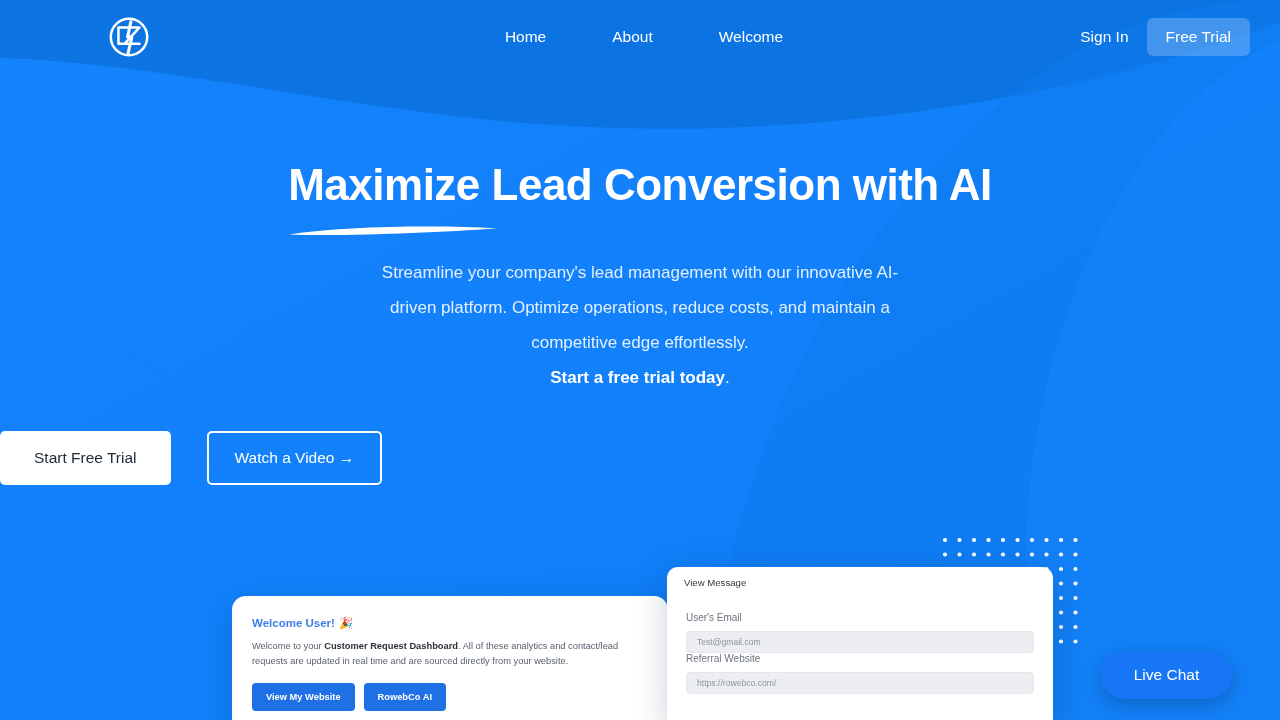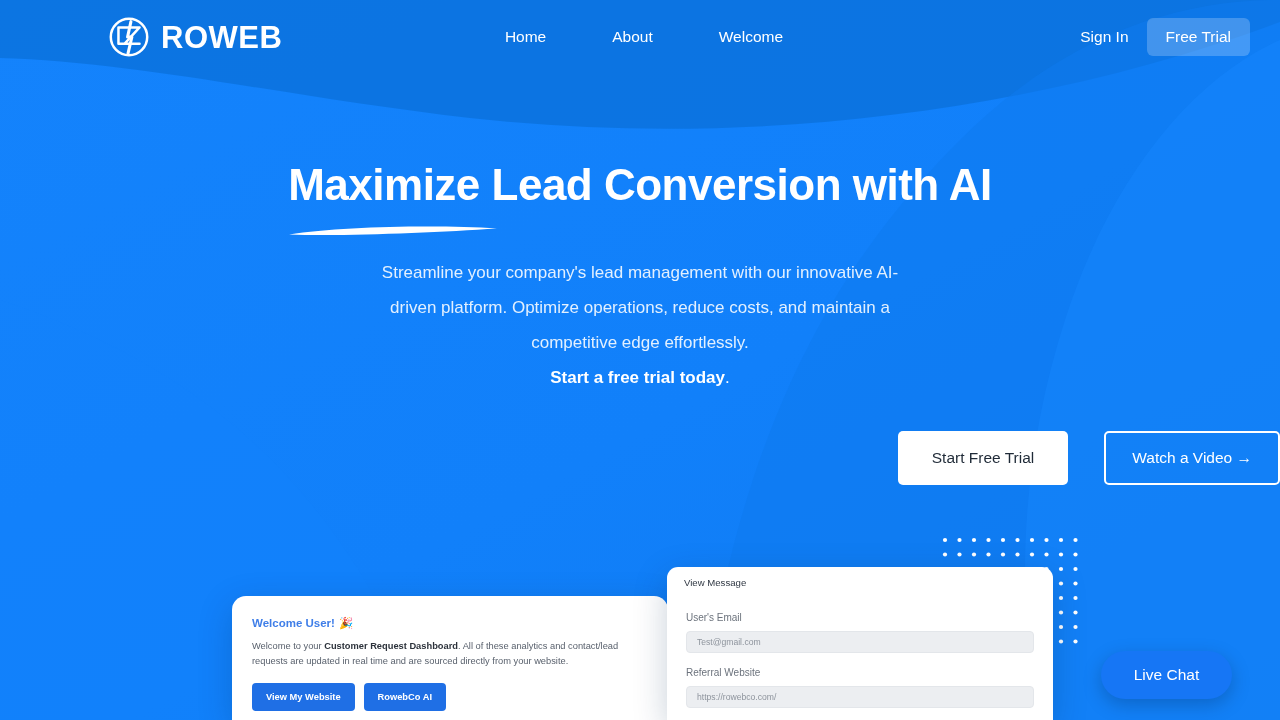--- a/index.html
+++ b/index.html
@@ -140,21 +140,21 @@
     color: #ffffff;
     font-weight: 700;
     font-size: 17px;
     line-height: 35px;
   }
   .hero-sub-strong .period { font-weight: 400; }
 
   .hero-ctas {
     margin-top: 36px;
     display: flex;
-    justify-content: flex-end;
+    justify-content: flex-start;
     gap: 36px;
   }
   .btn-primary {
     background: #ffffff;
     color: #1f2a37;
     font-size: 15.5px;
     font-weight: 500;
     line-height: 20px;
     border: none;
     border-radius: 5px;
@@ -260,21 +260,21 @@
   }
   .msg-input {
     height: 22px;
     background: #eceef1;
     border: 1px solid #e3e6ea;
     border-radius: 4px;
     color: #8e949d;
     font-size: 8.6px;
     line-height: 20px;
     padding: 0 10px;
-    margin-bottom: 14px;
+    margin-bottom: 0;
     font-family: "Liberation Sans", sans-serif;
     width: 100%;
     display: block;
   }
 
   
   .live-chat {
     position: absolute;
     left: 1101px;
     top: 651px;
@@ -320,21 +320,20 @@
   </div>
 
   <header class="site-header">
 
     <div class="brand">
       <svg class="brand-mark" viewBox="0 0 48 48" aria-hidden="true">
         <circle cx="24" cy="24" r="19" fill="none" stroke="#ffffff" stroke-width="2.6"></circle>
         <path d="M13 14 L35 14 L19.5 31 L35 31 L13 31 Z" fill="none" stroke="#ffffff" stroke-width="2.6" stroke-linejoin="round"></path>
         <path d="M26 8 L22.5 24 L27 24 L23 41" fill="none" stroke="#ffffff" stroke-width="3.2" stroke-linecap="round" stroke-linejoin="round"></path>
       </svg>
-      <span class="brand-name">ROWEB</span>
     </div>
 
     <nav class="main-nav">
       <a class="nav-link">Home</a>
       <a class="nav-link">About</a>
       <a class="nav-link">Welcome</a>
     </nav>
 
     <div class="header-actions">
       <a class="signin-link">Sign In</a>

